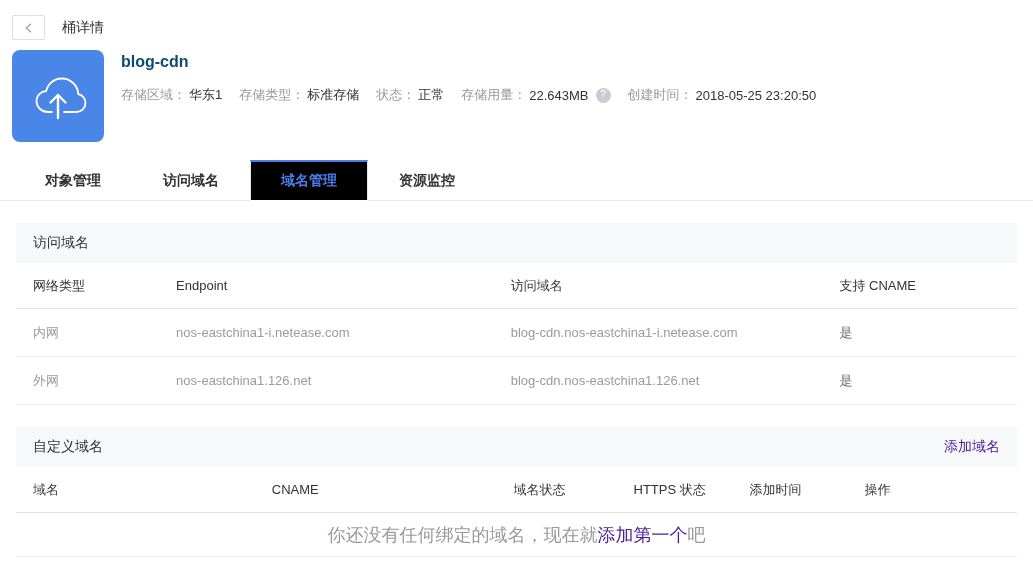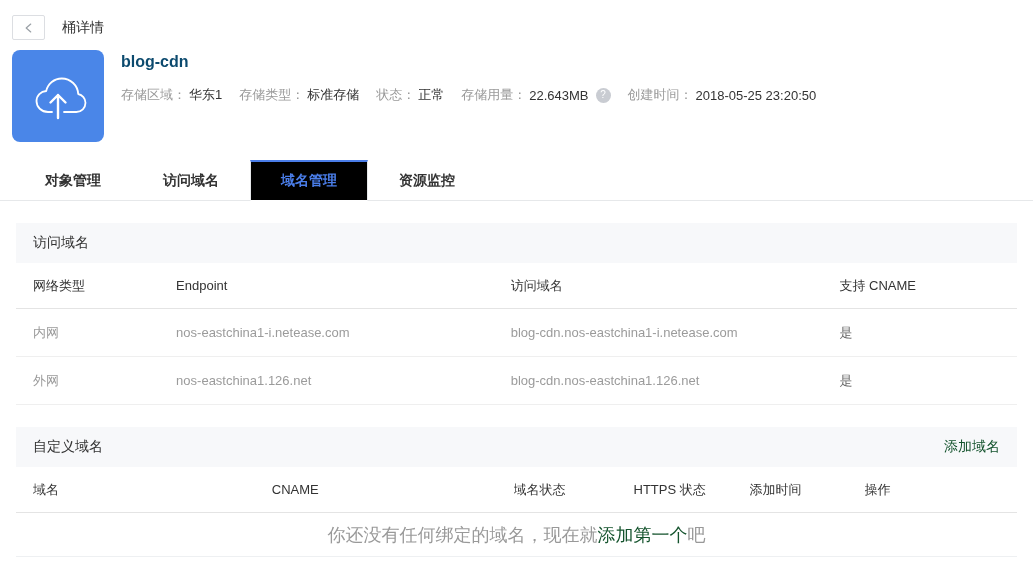--- a/index.html
+++ b/index.html
@@ -43,21 +43,21 @@
     border-top:2px solid #4a7de8; border-left:1px solid #e6e8ea; border-right:1px solid #e6e8ea;
     margin-bottom:-1px; border-bottom:1px solid #fff;
   }
 
   .section { margin:22px 16px 0 16px; }
   .section-bar {
     height:40px; background:#f7f8fa; padding:0 17px;
     display:flex; align-items:center; justify-content:space-between;
     font-size:14px; color:#333;
   }
-  .link { color:#14532d; text-decoration:none; cursor:pointer; }
+  .link { color:#4c1d95; text-decoration:none; cursor:pointer; }
 
   .table { width:100%; }
   .tr { display:flex; align-items:center; height:48px; border-bottom:1px solid #efefef; padding:0 17px; }
   .tr.th { height:46px; border-bottom:1px solid #e4e4e4; }
   .td { overflow:hidden; white-space:nowrap; }
   .tr.th .td { color:#333; }
   .tr:not(.th) .td { color:#9b9b9b; }
   .tr:not(.th) .td.dark { color:#666; }
 
   .tbl-default .c1 { width:14.8%; }

